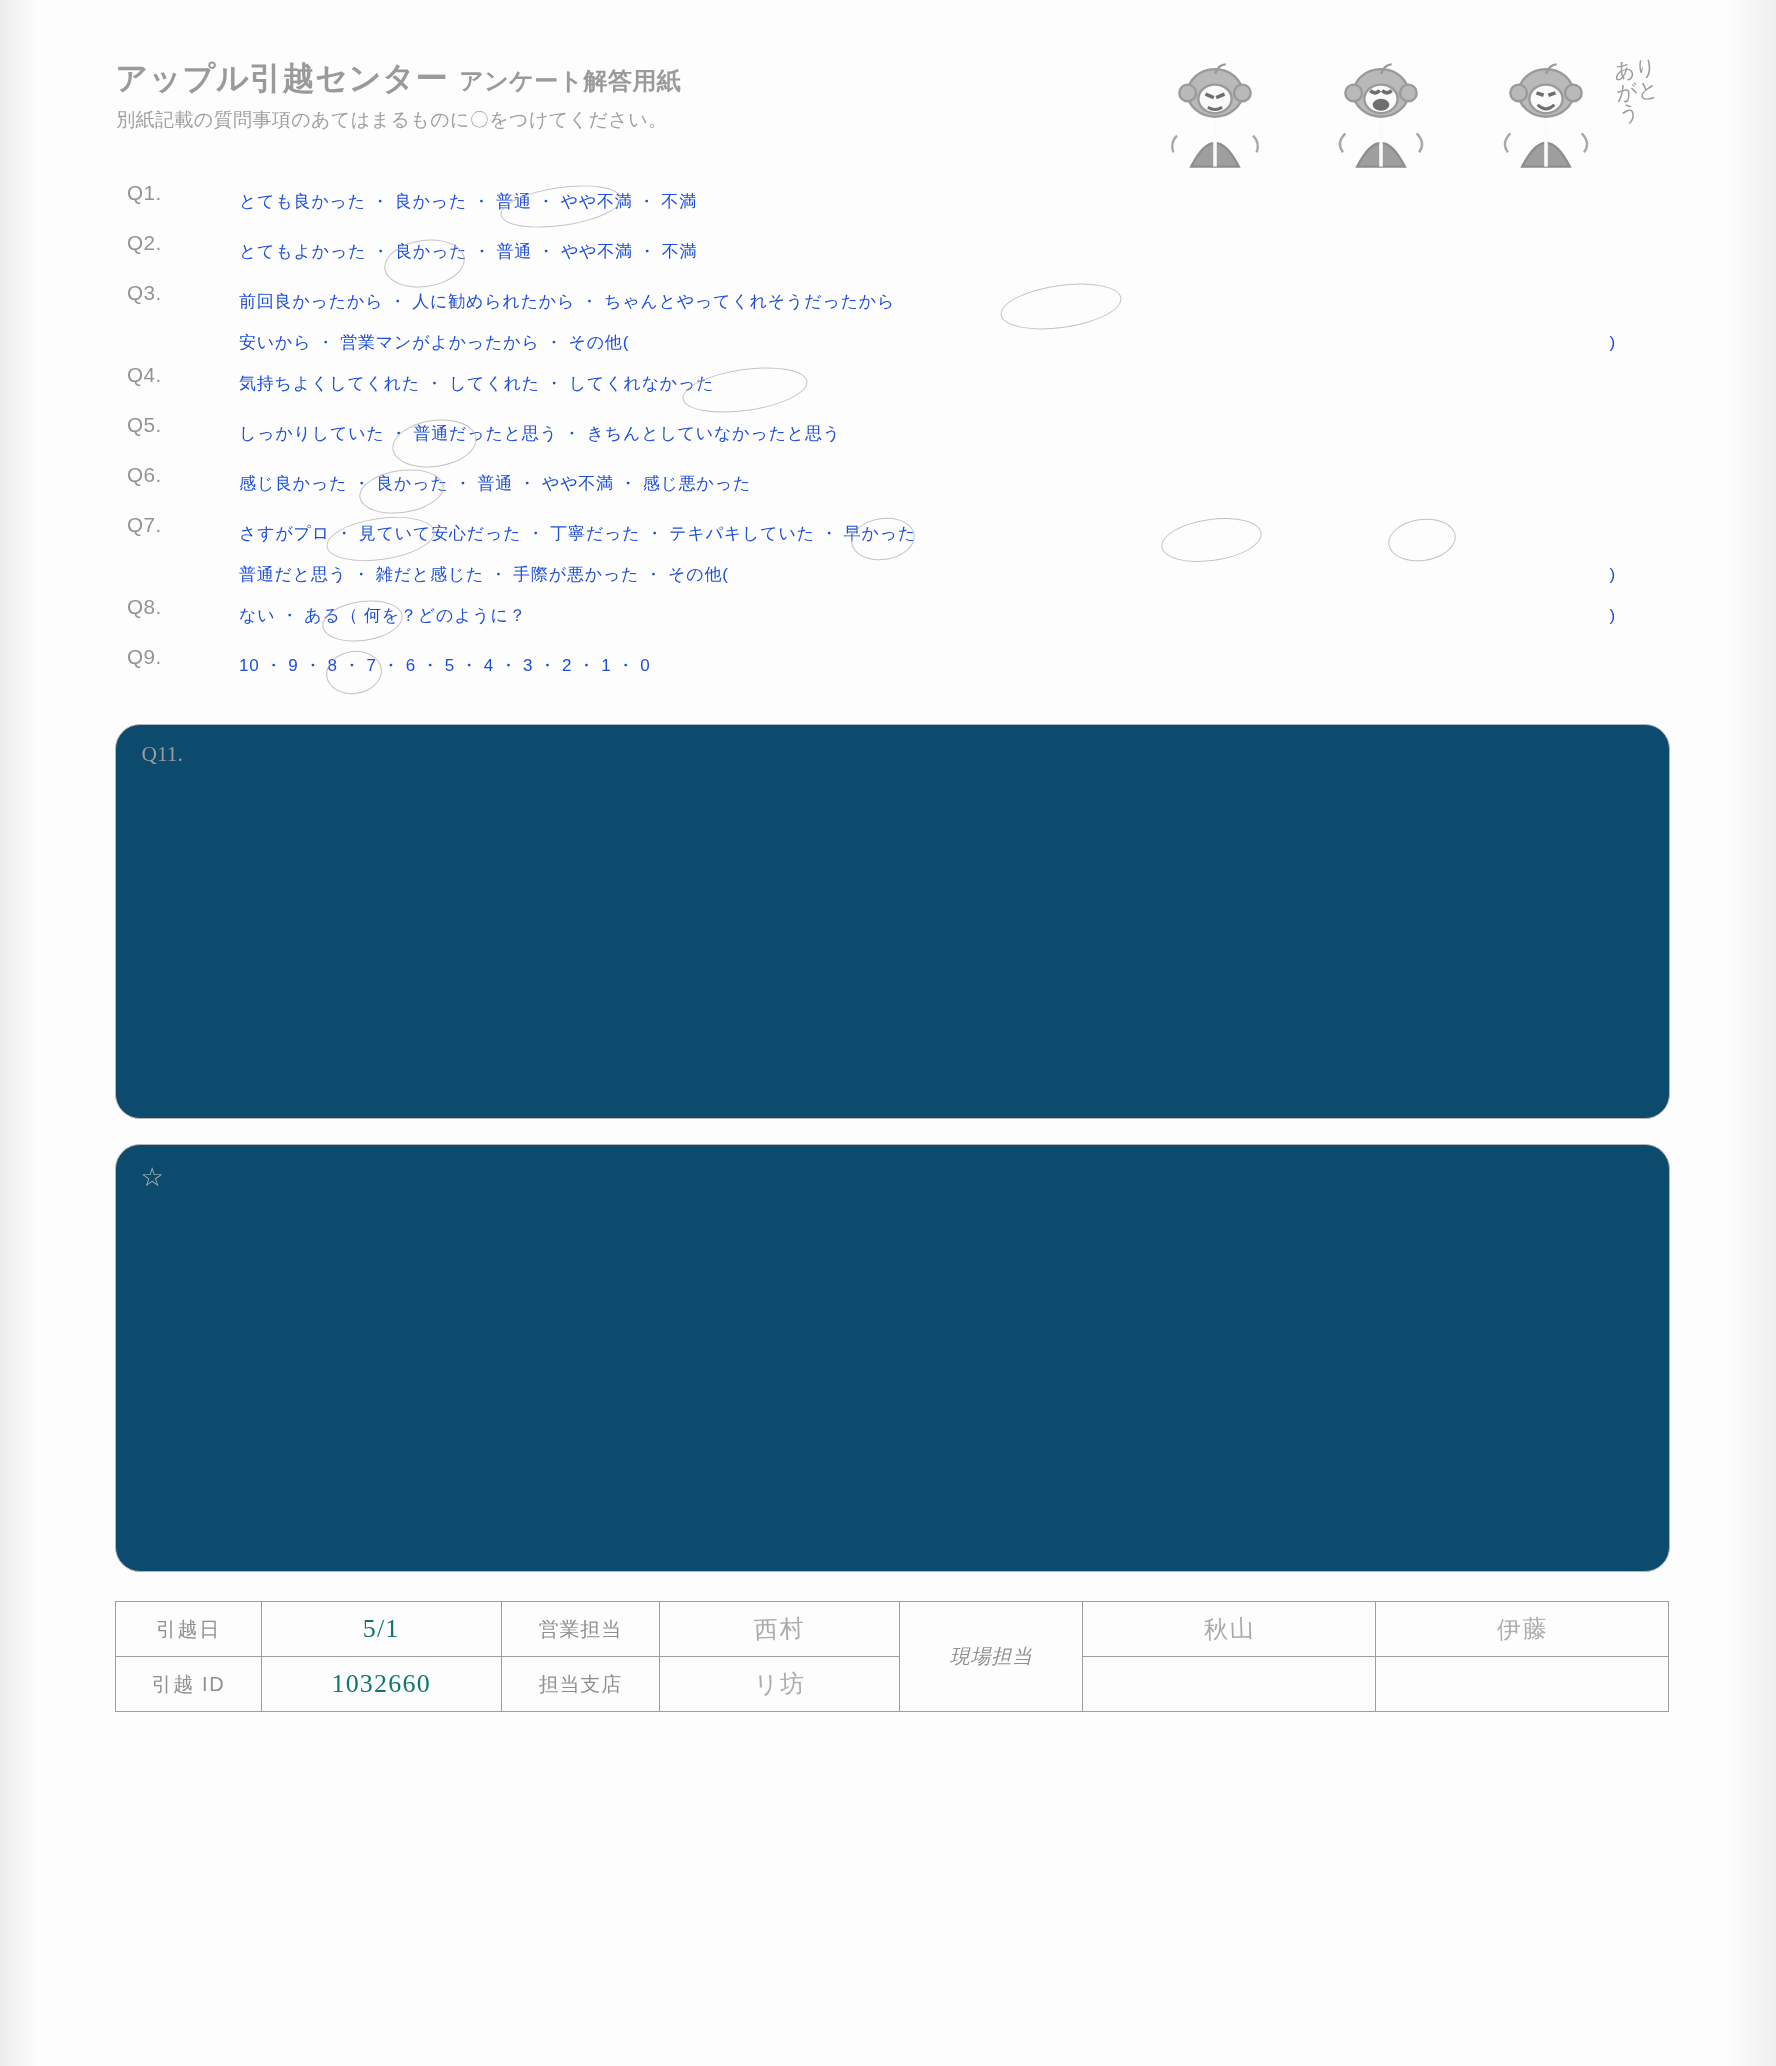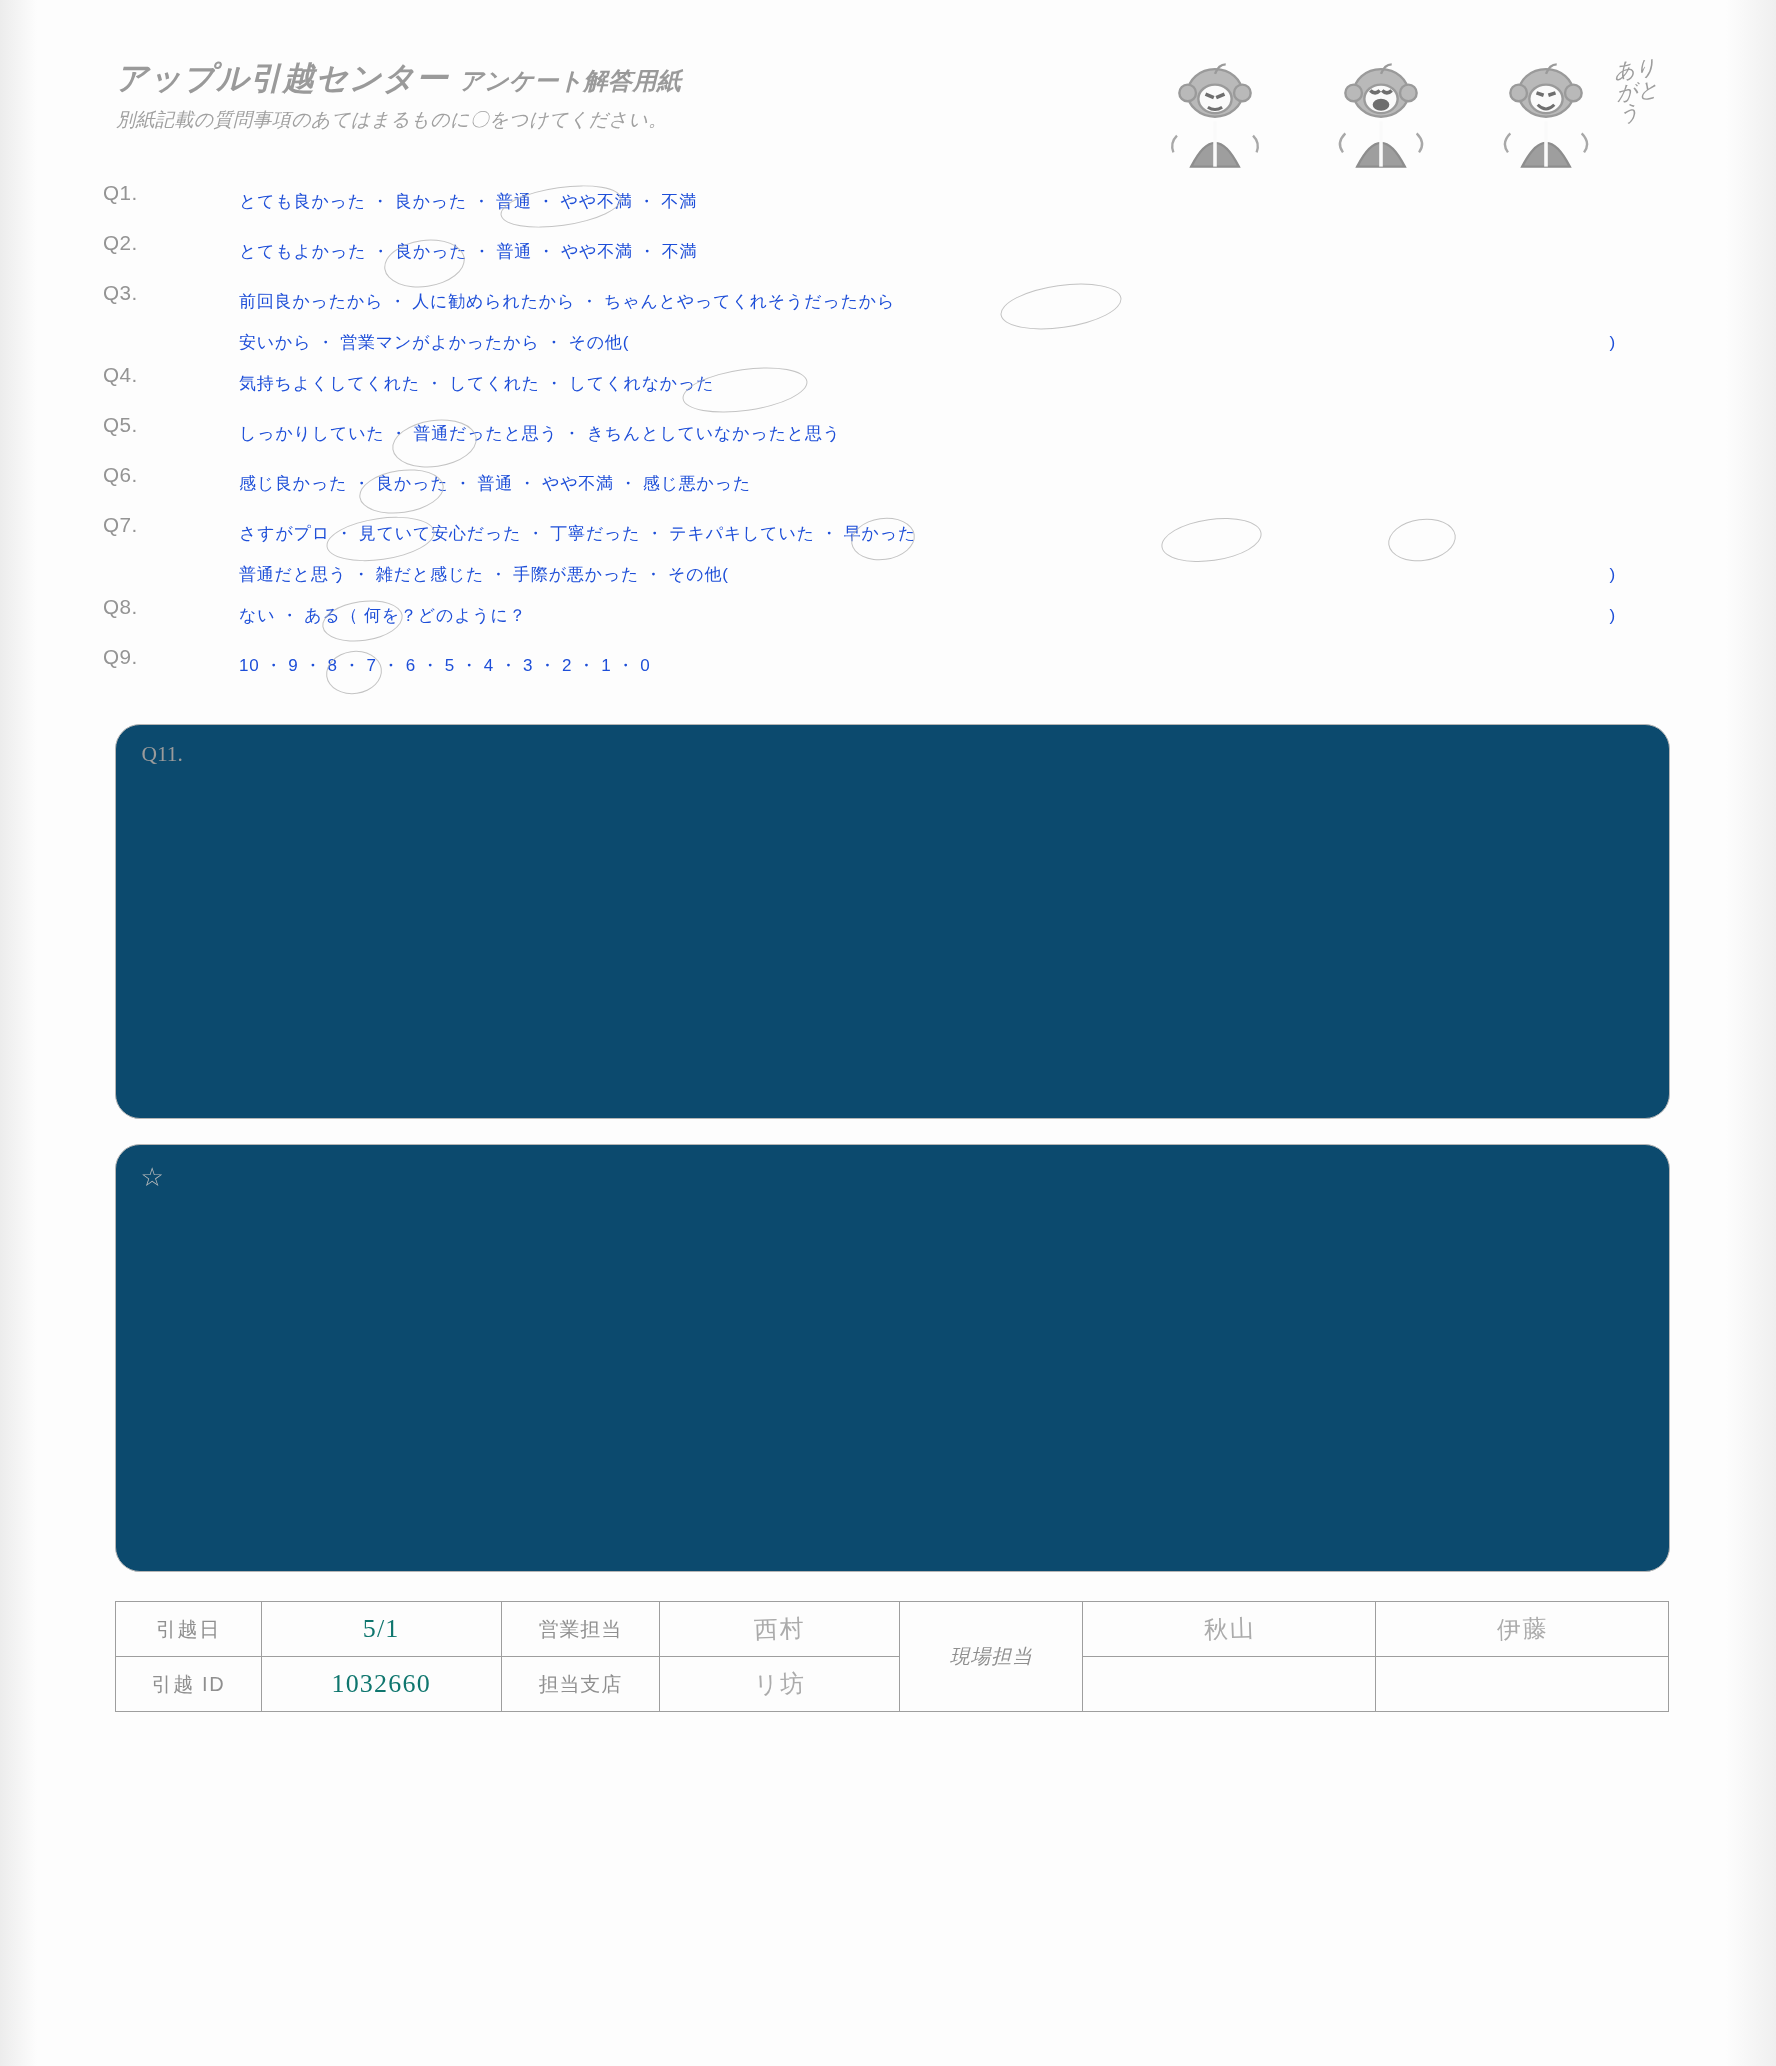--- a/index.html
+++ b/index.html
@@ -39,21 +39,20 @@
     position: absolute;
     left: 103px;
     top: 45px;
     width: 1579px;
   }
 
   
   .header-row {
     position: relative;
     height: 136px;
-    font-style: italic;
   }
   .brand {
     position: absolute;
     left: 12.4px;
     top: 12.4px;
     font-size: 32px;
     font-weight: bold;
     letter-spacing: 0.8px;
     color: #9a9a9a;
     white-space: nowrap;
@@ -103,21 +102,21 @@
   }
 
   
   .q {
     position: relative;
     margin-top: 0;
     min-height: 50px;
   }
   .qlabel {
     position: absolute;
-    left: 0;
+    left: 24px;
     font-size: 20.7px;
     color: #949494;
     letter-spacing: 0.4px;
   }
   .qbody {
     margin-left: 136px;
     font-size: 17px;
     color: #1d4ed8;
     letter-spacing: 0.8px;
     line-height: 41px;

